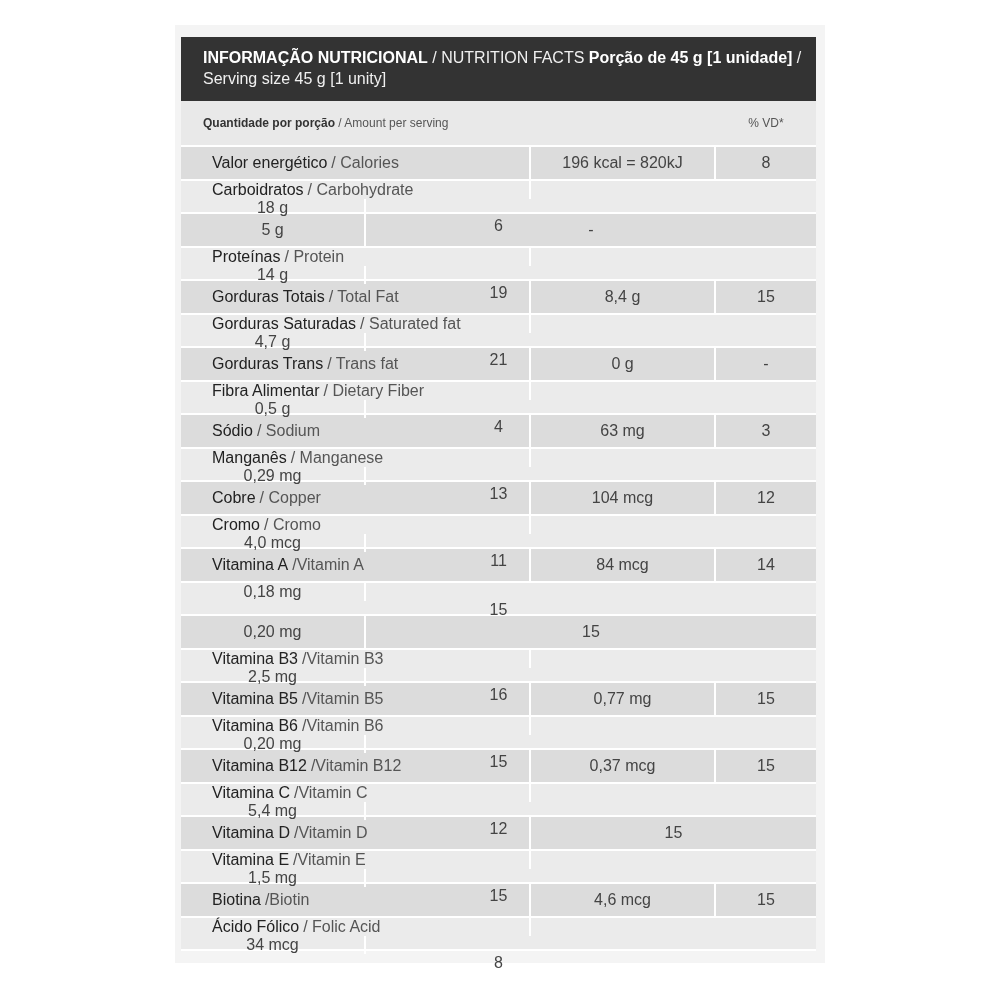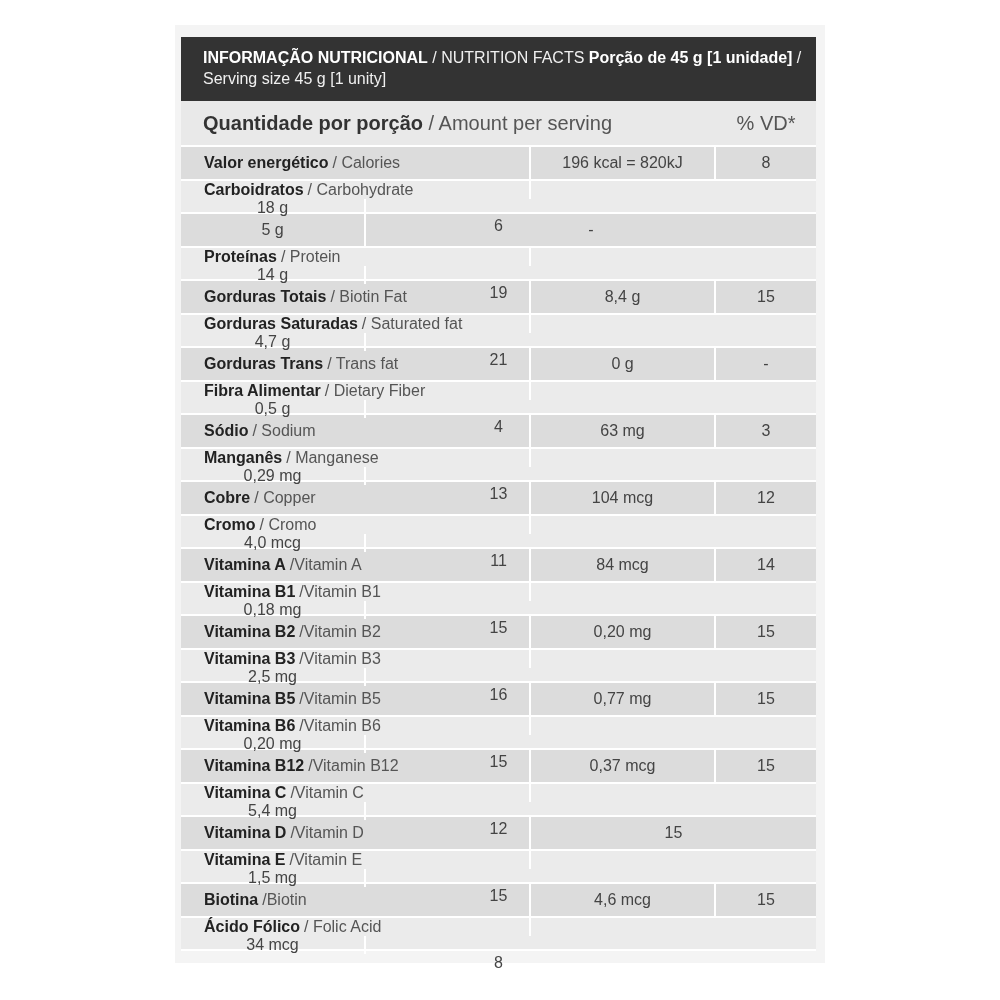--- a/index.html
+++ b/index.html
@@ -34,21 +34,21 @@
       box-sizing: content-box;
     }
     .title-bar b { font-weight: bold; }
     .title-bar .light { font-weight: normal; color: #f0f0f0; }
     .amount-row {
       display: flex;
       align-items: center;
       height: 44px;
       background: #e9e9e9;
       color: #333;
-      font-size: 20px;
+      font-size: 12px;
       border-bottom: 2px solid #ffffff;
     }
     .amount-row .label { padding-left: 22px; flex: 1; }
     .amount-row .vd { width: 100px; text-align: center; color: #555; }
     .row {
       display: flex;
       height: 31.5px;
       border-bottom: 2px solid #ffffff;
       font-size: 16px;
       color: #333;
@@ -56,21 +56,21 @@
     .row.dark { background: #dcdcdc; }
     .row.light { background: #ebebeb; flex-direction: column; }
     .cell {
       display: flex;
       align-items: center;
       box-sizing: border-box;
     }
     .c-name { width: 350px; padding-left: 23px; border-right: 2px solid #ffffff; }
     .c-amount { width: 185px; justify-content: center; border-right: 2px solid #ffffff; color: #444; }
     .c-vd { flex: 1; justify-content: center; color: #444; }
-    .c-name b { font-weight: bold; color: #222; margin-right: 4px; }
+    .c-name b { font-weight: normal; color: #222; margin-right: 4px; margin-left: 8px; }
     .c-name .en { color: #555; }
   </style>
 </head>
 <body>
 
 <div class="panel">
   <div class="table-wrap">
     <div class="title-bar">
       <b>INFORMAÇÃO NUTRICIONAL</b>
       <span class="light">/ NUTRITION FACTS</span>
@@ -109,21 +109,21 @@
           <div class="cell c-name">
             <b>Proteínas</b>
             <span class="en">/ Protein</span>
           </div>
           <div class="cell c-amount">14 g</div>
           <div class="cell c-vd">19</div>
         </div>
         <div class="row dark">
           <div class="cell c-name">
             <b>Gorduras Totais</b>
-            <span class="en">/ Biotin Fat</span>
+            <span class="en">/ Total Fat</span>
           </div>
           <div class="cell c-amount">8,4 g</div>
           <div class="cell c-vd">15</div>
         </div>
         <div class="row light">
           <div class="cell c-name">
             <b>Gorduras Saturadas</b>
             <span class="en">/ Saturated fat</span>
           </div>
           <div class="cell c-amount">4,7 g</div>
@@ -179,32 +179,24 @@
         </div>
         <div class="row dark">
           <div class="cell c-name">
             <b>Vitamina A</b>
             <span class="en">/Vitamin A</span>
           </div>
           <div class="cell c-amount">84 mcg</div>
           <div class="cell c-vd">14</div>
         </div>
         <div class="row light">
-          <div class="cell c-name">
-            <b>Vitamina B1</b>
-            <span class="en">/Vitamin B1</span>
-          </div>
           <div class="cell c-amount">0,18 mg</div>
           <div class="cell c-vd">15</div>
         </div>
         <div class="row dark">
-          <div class="cell c-name">
-            <b>Vitamina B2</b>
-            <span class="en">/Vitamin B2</span>
-          </div>
           <div class="cell c-amount">0,20 mg</div>
           <div class="cell c-vd">15</div>
         </div>
         <div class="row light">
           <div class="cell c-name">
             <b>Vitamina B3</b>
             <span class="en">/Vitamin B3</span>
           </div>
           <div class="cell c-amount">2,5 mg</div>
           <div class="cell c-vd">16</div>

